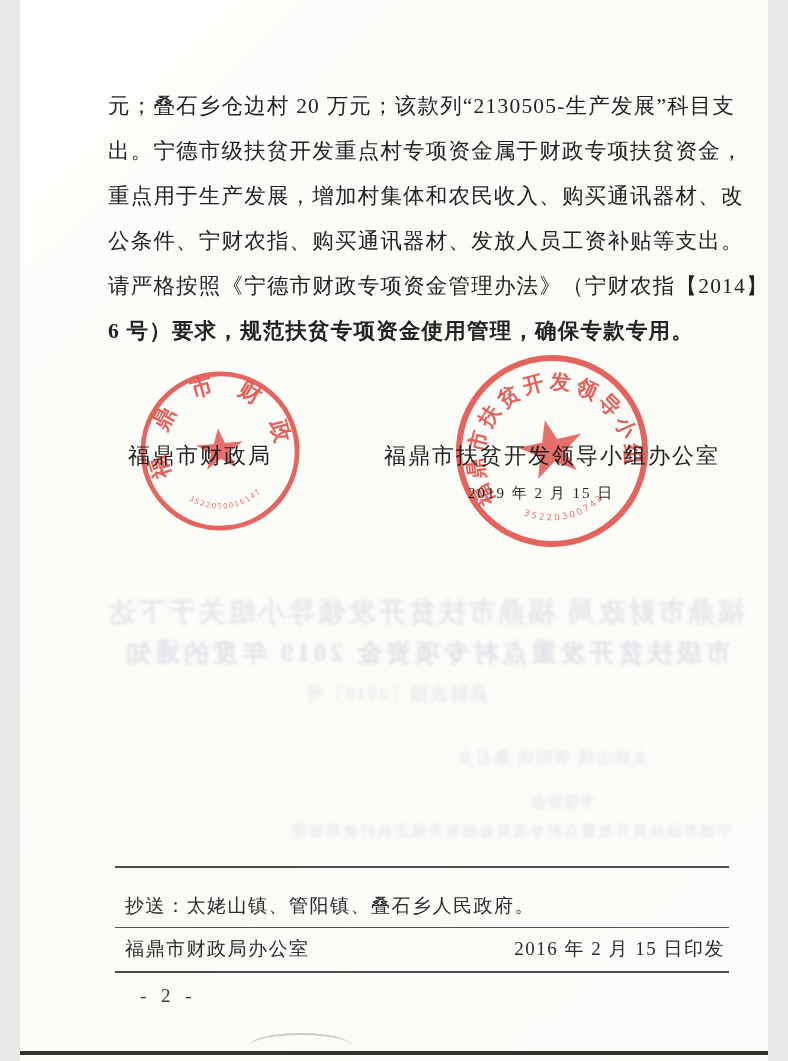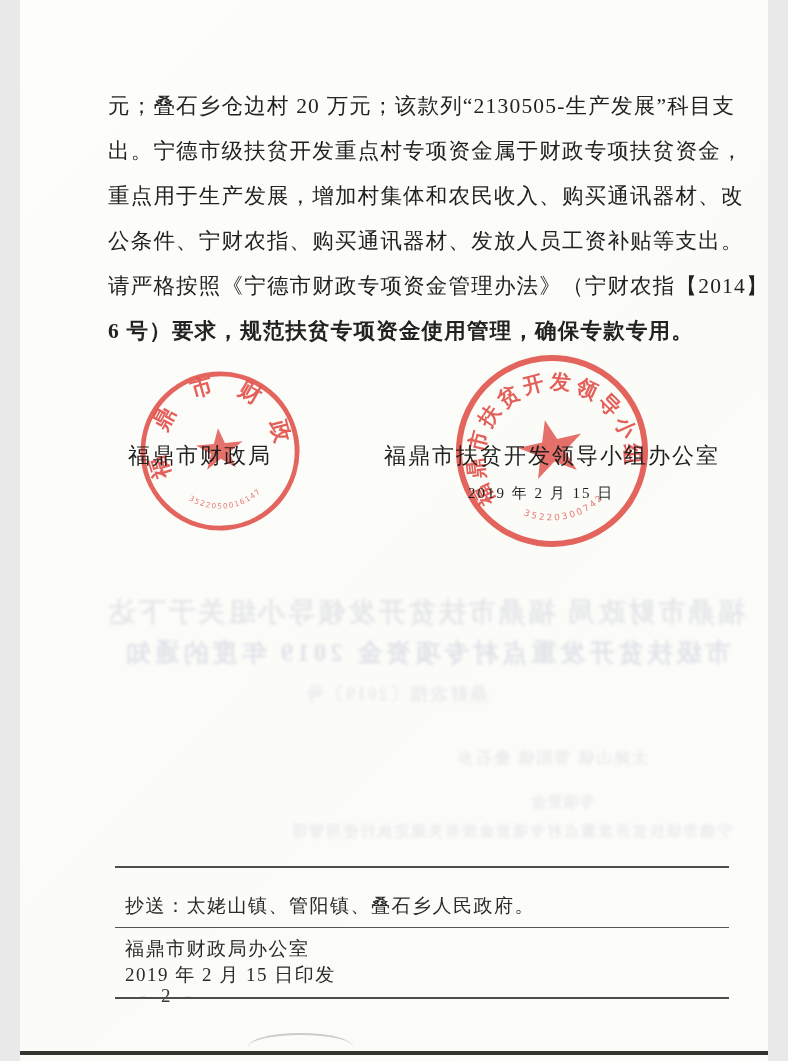--- a/index.html
+++ b/index.html
@@ -86,27 +86,26 @@
     font-size: 19px;
     letter-spacing: 1.5px;
     color: #2a2a2a;
     padding: 9px 0 8px 10px;
     white-space: nowrap;
     margin-top: 16px;
   }
   .footer-issuer-row {
     display: flex;
     justify-content: space-between;
-    align-items: flex-start;
+    align-items: center;
     font-size: 19px;
     letter-spacing: 1.5px;
     color: #2a2a2a;
     padding: 8px 4px 9px 10px;
     white-space: nowrap;
-    flex-direction: column;
   }
 
   
   .page-number {
     position: absolute;
     left: 120px; top: 985px;
     font-size: 19px;
     letter-spacing: 5px;
     color: #3a3a3a;
   }
@@ -180,21 +179,21 @@
   <div class="sig-name sig-left">福鼎市财政局</div>
   <div class="sig-name sig-right">福鼎市扶贫开发领导小组办公室</div>
   <div class="sig-name sig-date">2019 年 2 月 15 日</div>
 
   <div class="footer-block">
     <div class="footer-rule-top"></div>
     <div class="footer-cc">抄送：太姥山镇、管阳镇、叠石乡人民政府。</div>
     <div class="footer-rule-mid"></div>
     <div class="footer-issuer-row">
       <span>福鼎市财政局办公室</span>
-      <span>2019 年 2 月 15 日印发</span>
+      <span>2016 年 2 月 15 日印发</span>
     </div>
     <div class="footer-rule-bot"></div>
   </div>
 
   <div class="page-number">- 2 -</div>
 
   <div class="pencil-mark"></div>
   <div class="scan-bottom-edge"></div>
 
 </div>

